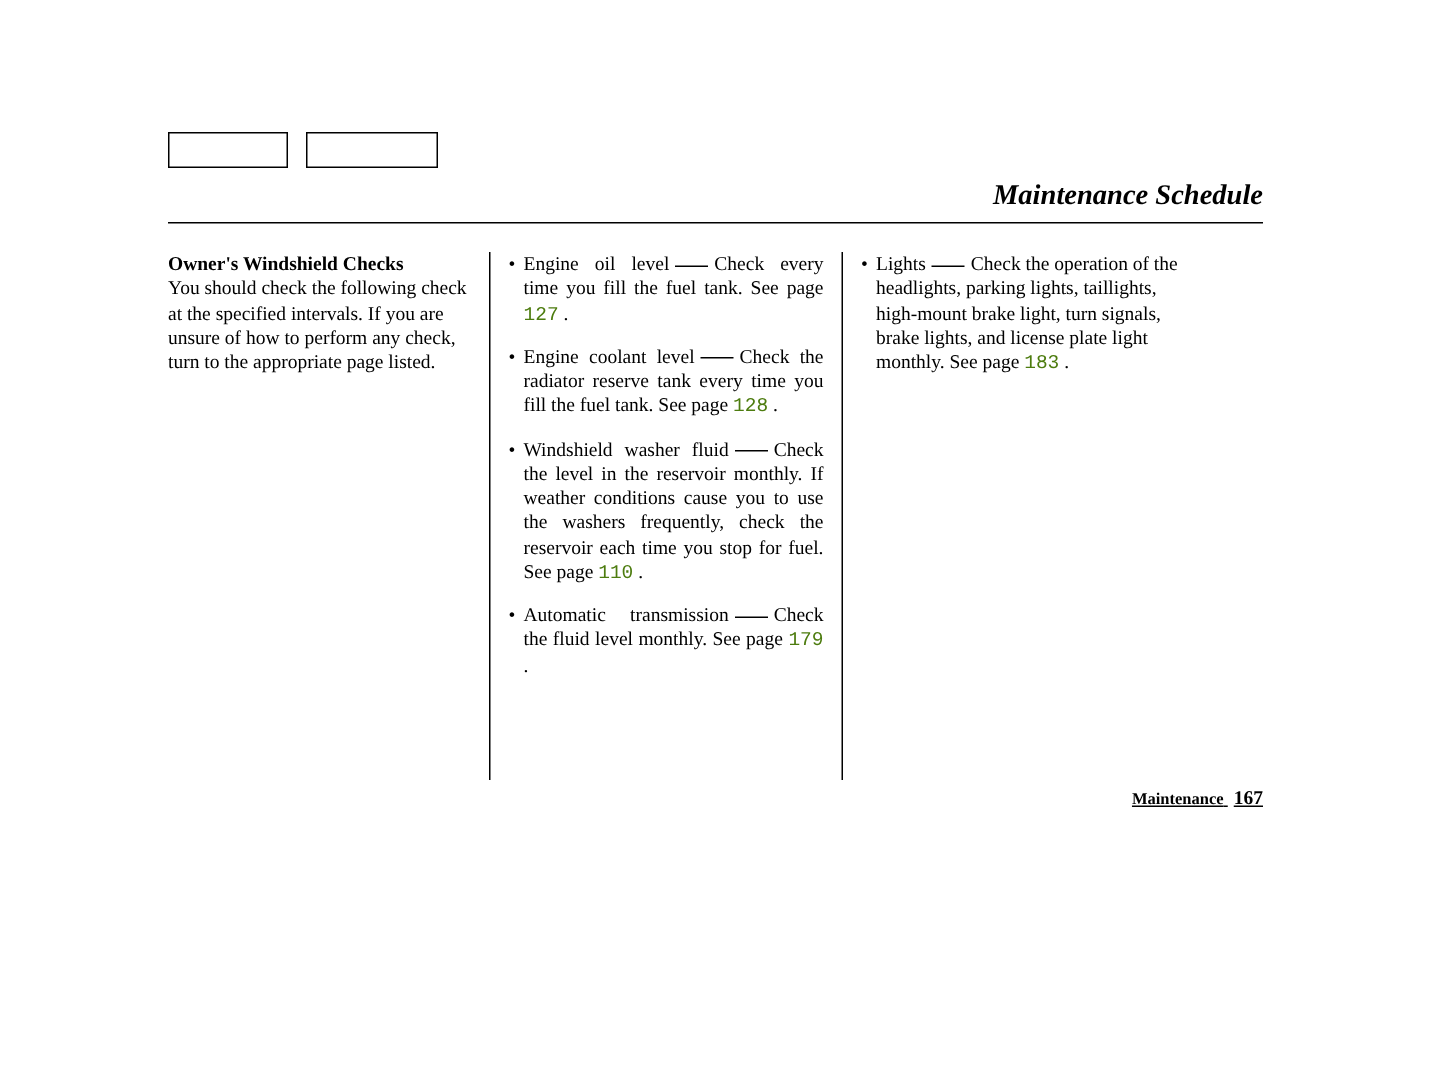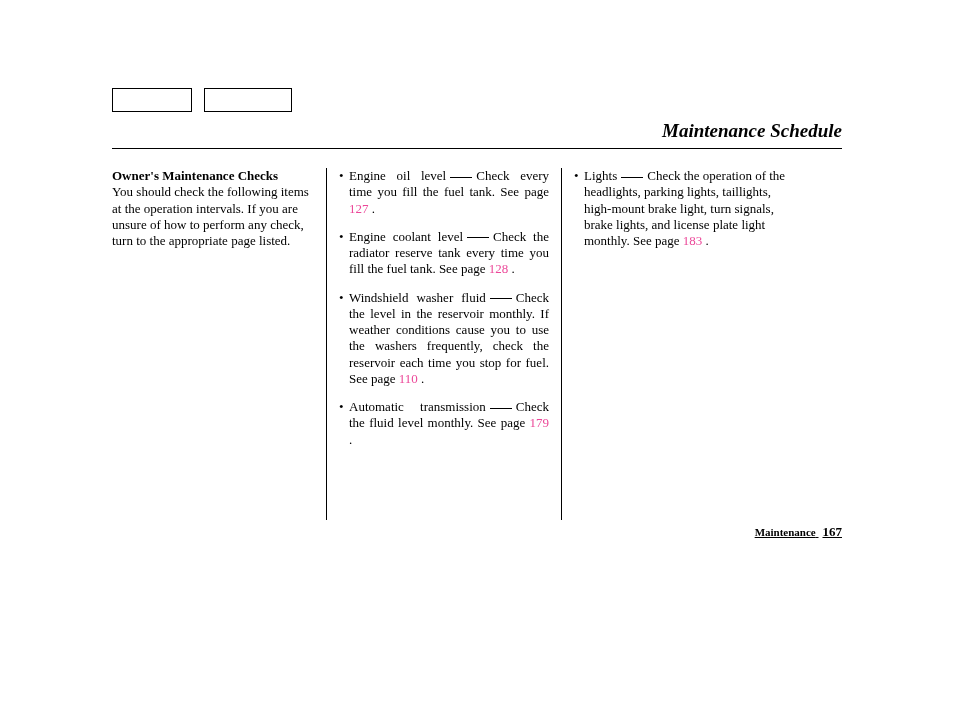--- a/index.html
+++ b/index.html
@@ -115,21 +115,22 @@
   .col3 ul.checks li { text-align: left; }
   .dash {
     display: inline-block;
     width: 22px;
     height: 1px;
     background: #000;
     vertical-align: middle;
     margin: 0 4px;
   }
   .pref {
-    color: #ec4899;
+    color: #4d7c0f;
+    font-family: Liberation Mono, monospace;
   }
 
   .footer {
     position: absolute;
     bottom: 136px;
     right: 112px;
     font-size: 11px;
     text-decoration: underline;
   }
   .footer .label {
@@ -153,22 +154,22 @@
 
   <div class="title-line">
     <span class="title">Maintenance Schedule</span>
   </div>
   <div class="h-rule"></div>
 
   <div class="columns">
 
     <div class="col col1">
       <p>
-        <span class="heading">Owner's Maintenance Checks</span><br>
-        <span class="intro">You should check the following items at the operation intervals. If you are unsure of how to perform any check, turn to the appropriate page listed.</span>
+        <span class="heading">Owner's Windshield Checks</span><br>
+        <span class="intro">You should check the following check at the specified intervals. If you are unsure of how to perform any check, turn to the appropriate page listed.</span>
       </p>
     </div>
 
     <div class="col col2">
       <ul class="checks">
         <li>
           <span>Engine oil level</span><span class="dash"></span><span>Check every time you fill the fuel tank. See page </span><span class="pref">127</span><span> .</span>
         </li>
         <li>
           <span>Engine coolant level</span><span class="dash"></span><span>Check the radiator reserve tank every time you fill the fuel tank. See page </span><span class="pref">128</span><span> .</span>

